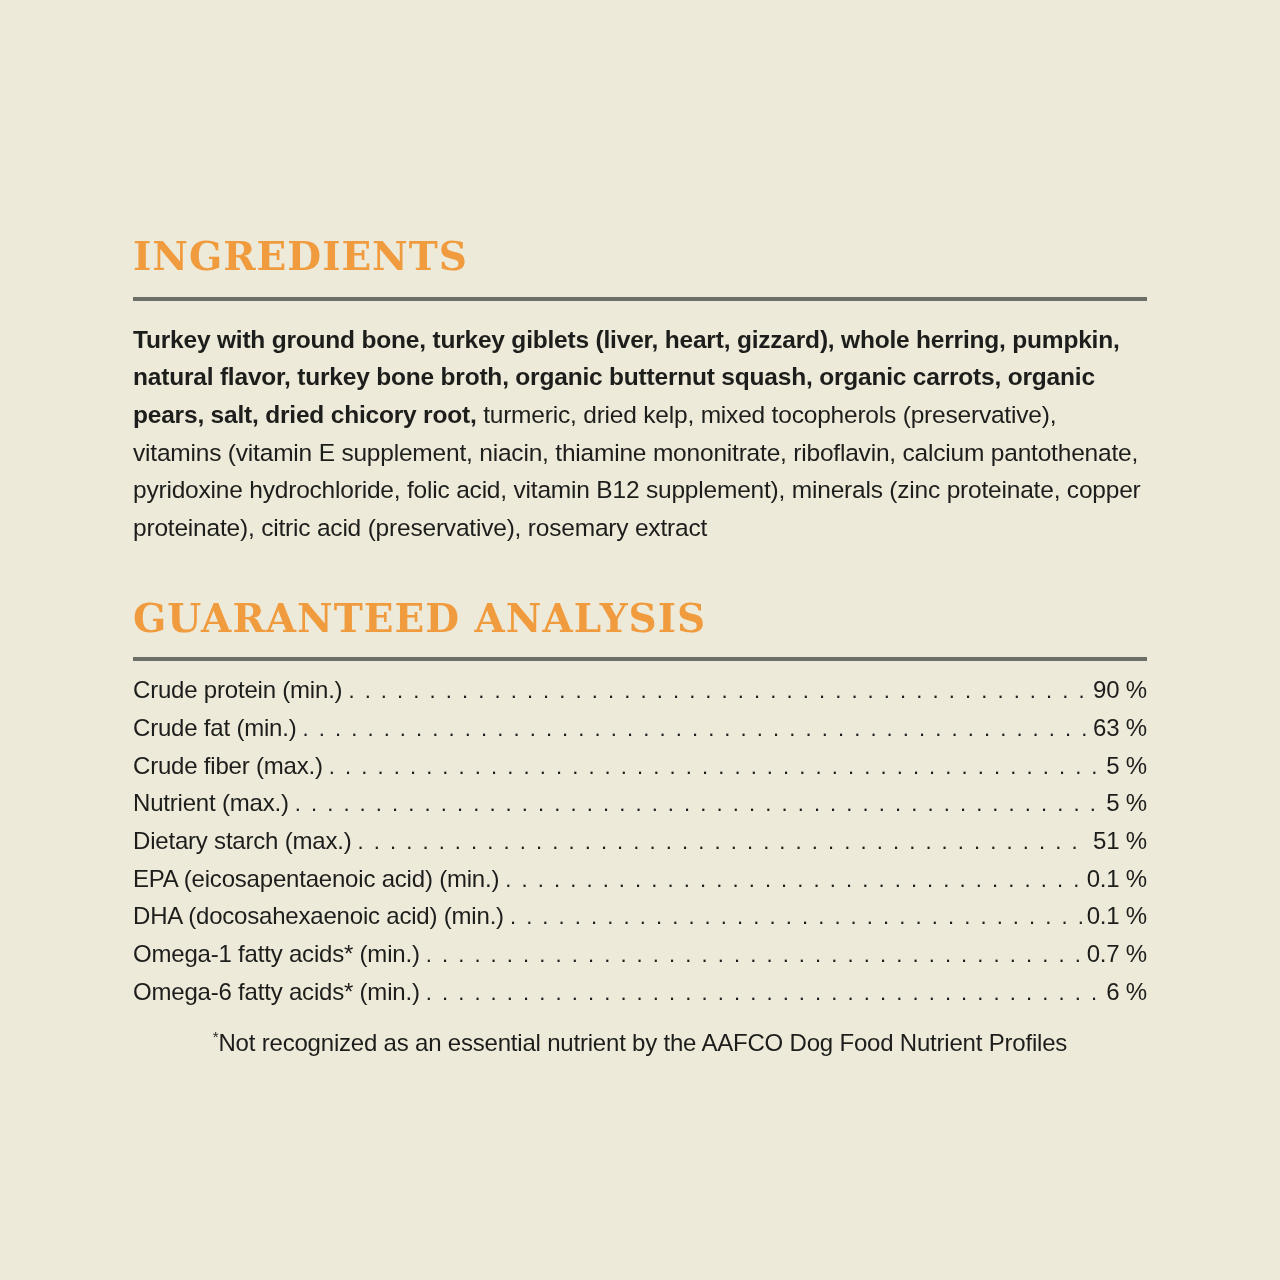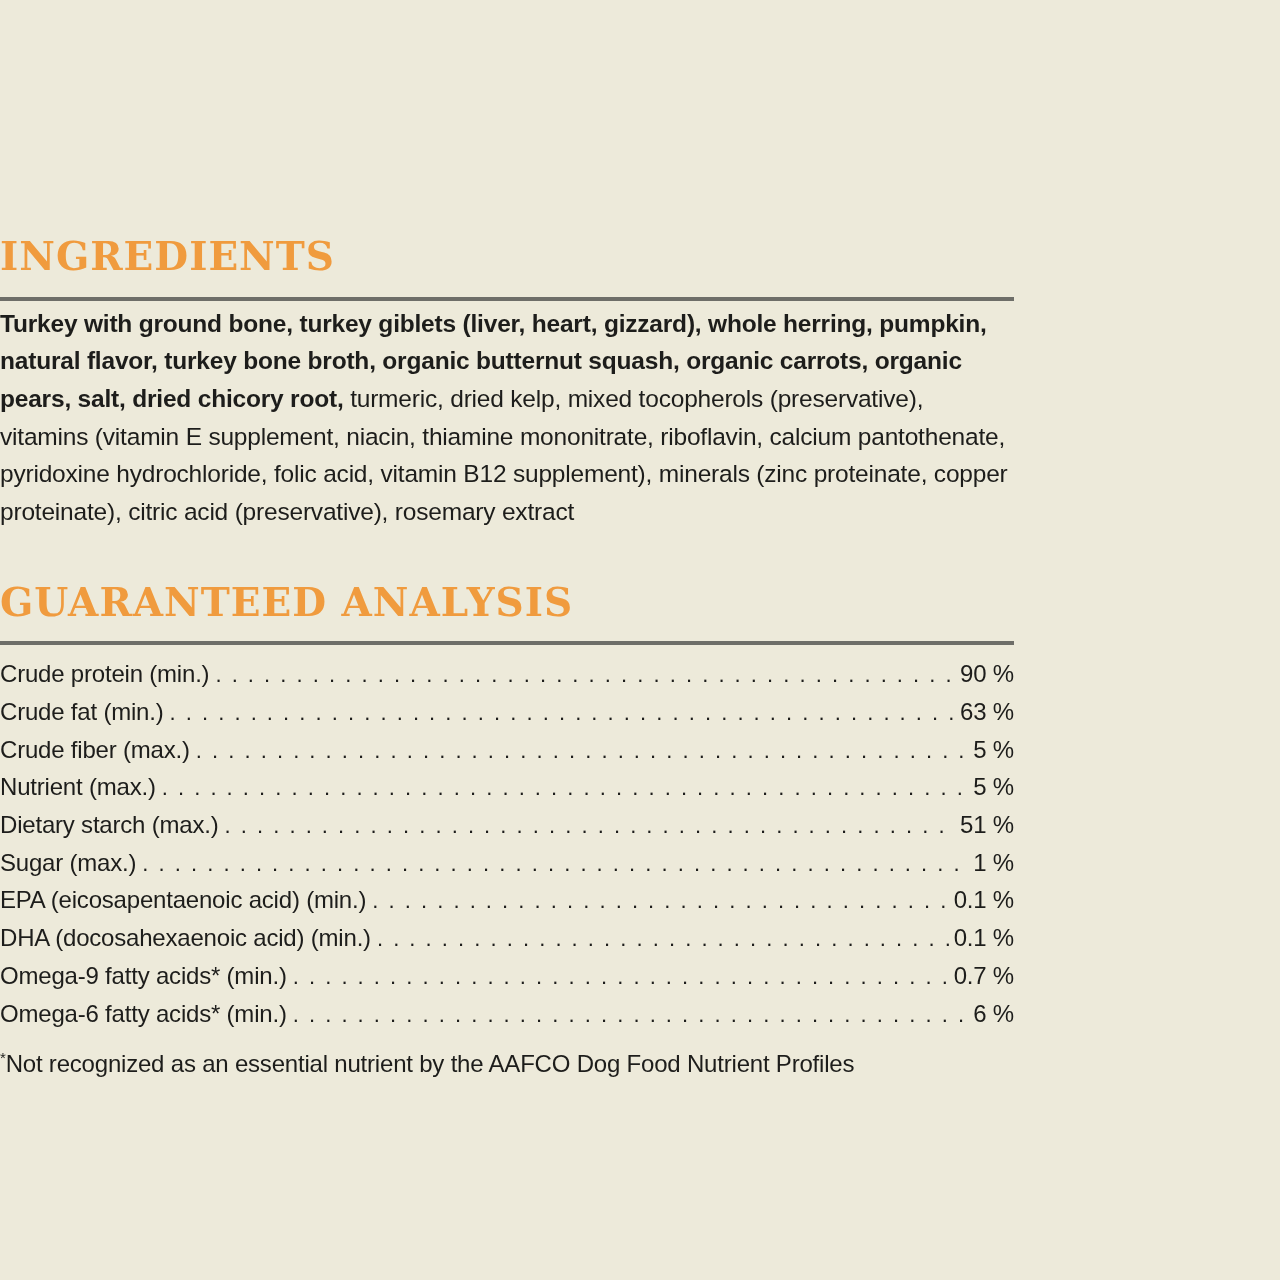--- a/index.html
+++ b/index.html
@@ -10,20 +10,21 @@
     width: 1280px;
     height: 1280px;
     background: #EDEADA;
     font-family: "Liberation Sans", sans-serif;
     color: #1D1D1B;
     overflow: hidden;
   }
   .label-panel {
     position: relative;
     width: 1014px;
+    margin-left: 133px;
     padding-top: 235px;
   }
   .section-heading {
     font-family: "DejaVu Serif", "Liberation Serif", serif;
     font-weight: 700;
     font-size: 39px;
     line-height: 1.1;
     letter-spacing: 1px;
     color: #F09B3E;
     margin: 0;
@@ -31,21 +32,21 @@
   .rule {
     height: 4px;
     background: #6E6E68;
     border: none;
     margin: 0;
   }
   .rule-1 { margin-top: 19px; }
   .rule-2 { margin-top: 17px; }
   .ingredients-text {
     margin: 0;
-    padding-top: 4px;
+    padding-top: 20px;
     font-size: 24.5px;
     line-height: 37.6px;
     letter-spacing: -0.2px;
     color: #1D1D1B;
   }
   .ingredients-text .bold-seg { font-weight: 700; }
   .ga-heading { margin-top: 51px; }
   .ga-table {
     margin-top: 15px;
   }
@@ -69,20 +70,21 @@
   .ga-dots::after {
     content: ". . . . . . . . . . . . . . . . . . . . . . . . . . . . . . . . . . . . . . . . . . . . . . . . . . . . . . . . . . . . . . . . . . . . . . . . . . . . . . . . . . . . . . . . . . . . . . . . . . . . . . . . . . . . . . . . . . . . . . . . . . . . . . . . . . . . . . . . . . . . . . . .";
     letter-spacing: 2px;
   }
   .ga-value { white-space: nowrap; }
   .footnote {
     margin: 0;
     padding-top: 13px;
     font-size: 24px;
     letter-spacing: -0.2px;
+    text-align: center;
   }
   .footnote sup {
     font-size: 15px;
     vertical-align: super;
     line-height: 0;
   }
 </style>
 </head>
 <body>
 
@@ -123,40 +125,35 @@
       <span class="ga-dots"></span>
       <span class="ga-value">5 %</span>
     </div>
 
     <div class="ga-row">
       <span class="ga-label">Dietary starch (max.)</span>
       <span class="ga-dots"></span>
       <span class="ga-value">51 %</span>
     </div>
 
-    <div class="ga-row">
-      <span class="ga-label">Sugar (max.)</span>
-      <span class="ga-dots"></span>
-      <span class="ga-value">1 %</span>
-    </div>
 
     <div class="ga-row">
       <span class="ga-label">EPA (eicosapentaenoic acid) (min.)</span>
       <span class="ga-dots"></span>
       <span class="ga-value">0.1 %</span>
     </div>
 
     <div class="ga-row">
       <span class="ga-label">DHA (docosahexaenoic acid) (min.)</span>
       <span class="ga-dots"></span>
       <span class="ga-value">0.1 %</span>
     </div>
 
     <div class="ga-row">
-      <span class="ga-label">Omega-9 fatty acids* (min.)</span>
+      <span class="ga-label">Omega-1 fatty acids* (min.)</span>
       <span class="ga-dots"></span>
       <span class="ga-value">0.7 %</span>
     </div>
 
     <div class="ga-row">
       <span class="ga-label">Omega-6 fatty acids* (min.)</span>
       <span class="ga-dots"></span>
       <span class="ga-value">6 %</span>
     </div>
 

